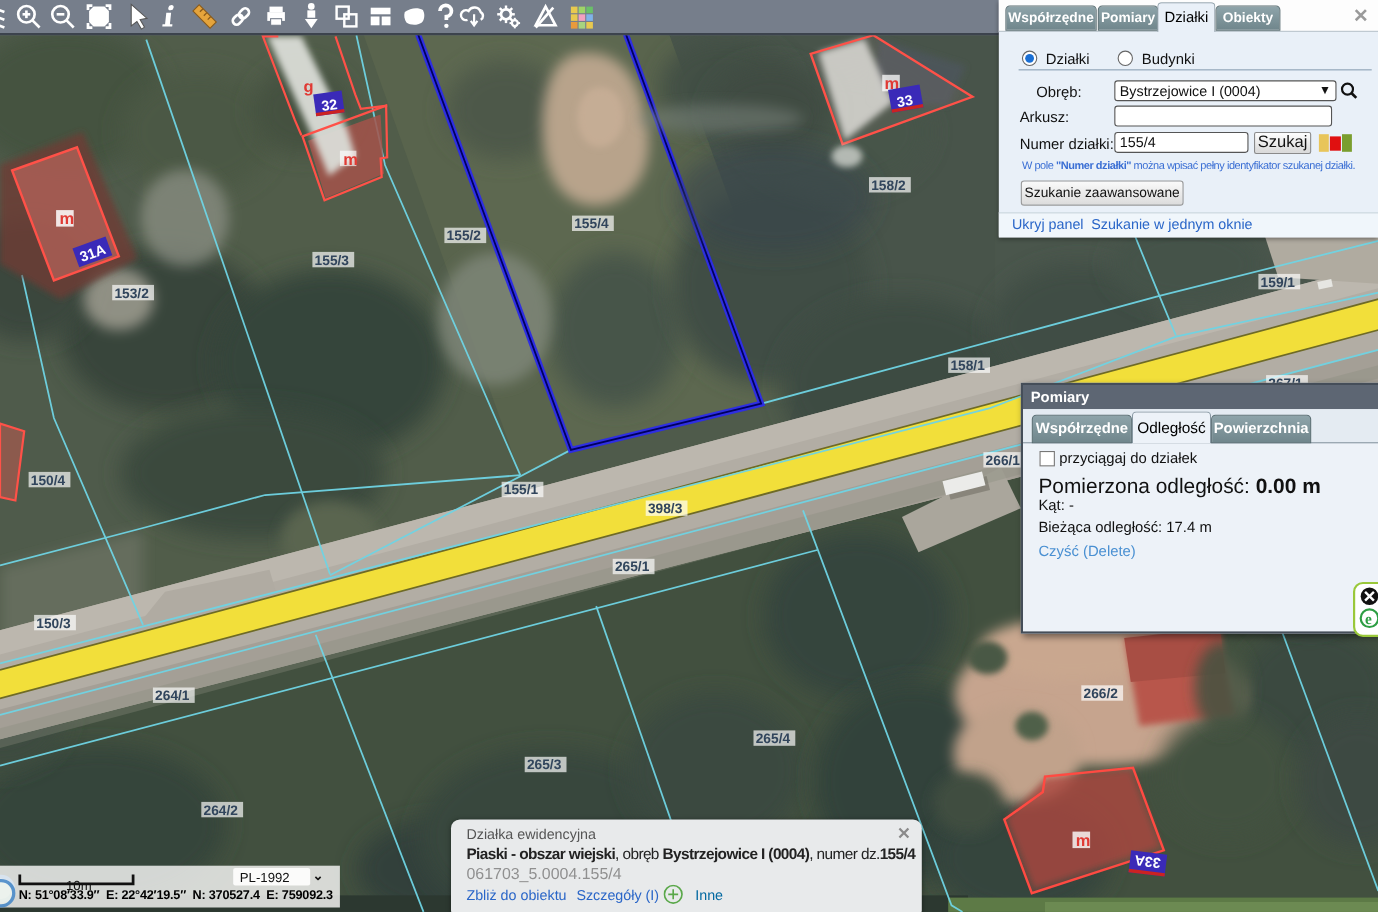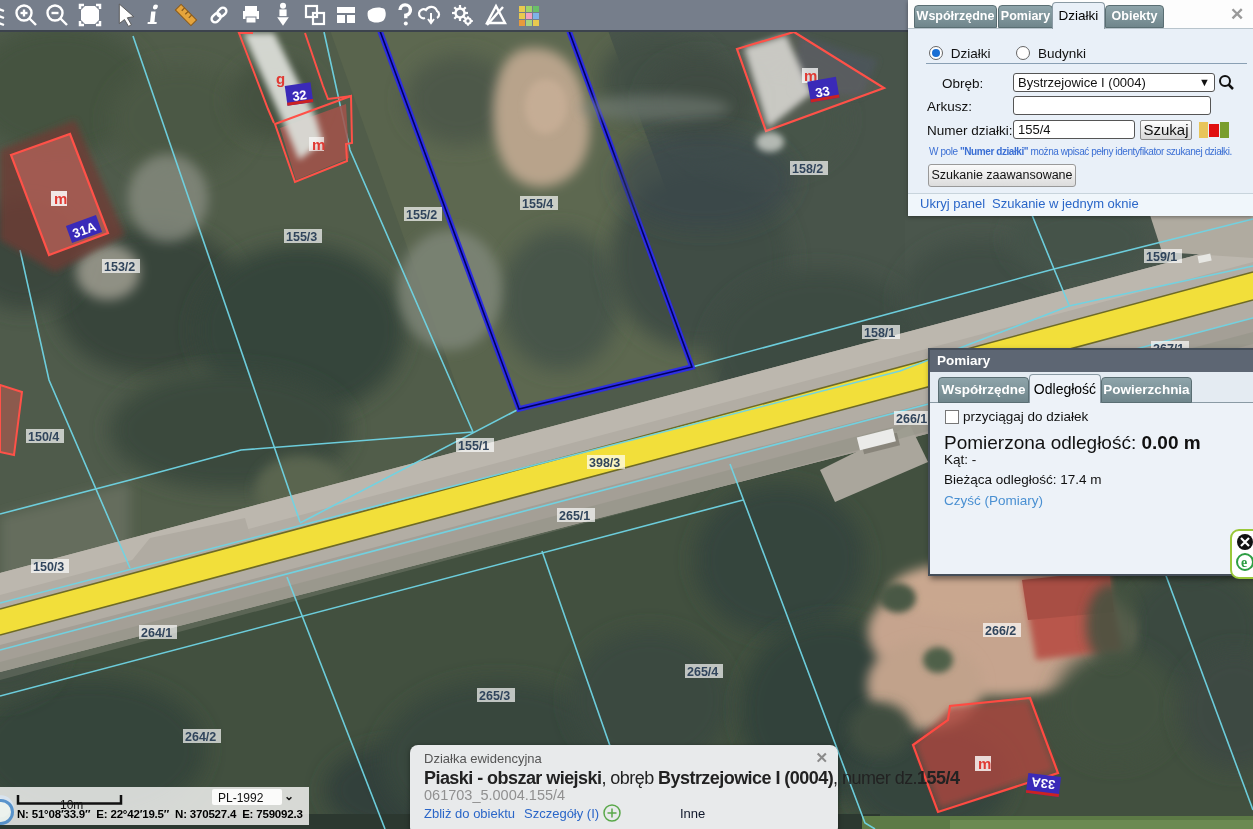--- a/index.html
+++ b/index.html
@@ -404,44 +404,44 @@
   <div style="position:absolute;left:0;top:0;width:100%;height:22px;background:#5d6673;color:#fff;font-weight:bold;font-size:13.5px;line-height:22px;padding-left:7px;box-sizing:border-box;">Pomiary</div>
   <div style="position:absolute;left:0;top:22px;width:100%;height:30px;background:#e4ebf2;border-bottom:1px solid #8a9aa4;"></div>
   <div style="position:absolute;left:8px;top:27px;width:89px;height:24px;background:linear-gradient(#8ea4aa,#70868c);border:1px solid #5a6e73;border-radius:4px 4px 0 0;color:#fff;font-weight:bold;font-size:13.5px;text-align:center;line-height:24px;">Współrzędne</div>
   <div style="position:absolute;left:99px;top:24px;width:70px;height:28px;background:#edf2f8;border:1px solid #8a9aa4;border-bottom:none;border-radius:4px 4px 0 0;color:#000;font-size:14px;text-align:center;line-height:28px;">Odległość</div>
   <div style="position:absolute;left:171px;top:27px;width:89px;height:24px;background:linear-gradient(#8ea4aa,#70868c);border:1px solid #5a6e73;border-radius:4px 4px 0 0;color:#fff;font-weight:bold;font-size:13.5px;text-align:center;line-height:24px;">Powierzchnia</div>
   <div style="position:absolute;left:15px;top:60px;width:12px;height:12px;background:#fff;border:1px solid #777;"></div>
   <div style="position:absolute;left:33px;top:59px;font-size:13.5px;color:#111;">przyciągaj do działek</div>
   <div style="position:absolute;left:14px;top:82px;font-size:19px;color:#111;">Pomierzona odległość: <b>0.00 m</b></div>
   <div style="position:absolute;left:14px;top:102px;font-size:13.5px;color:#111;">Kąt: -</div>
   <div style="position:absolute;left:14px;top:122px;font-size:13.5px;color:#111;">Bieżąca odległość: 17.4 m</div>
-  <div style="position:absolute;left:14px;top:143px;font-size:13.5px;color:#4a90d2;">Czyść (Pomiary)</div>
+  <div style="position:absolute;left:14px;top:143px;font-size:13.5px;color:#4a90d2;">Czyść (Delete)</div>
 </div>
 
 <div style="position:absolute;left:1230px;top:529px;width:34px;height:46px;background:#fff;border:2px solid #9ac83a;border-radius:9px;">
   <svg width="26" height="42" style="margin:2px 0 0 3px;">
     <circle cx="10" cy="9" r="8" fill="#111"></circle>
       <path d="M6,5 L14,13 M14,5 L6,13" stroke="#fff" stroke-width="2.2"></path>
     <circle cx="10" cy="29" r="8" fill="none" stroke="#2e9e44" stroke-width="2"></circle>
       <text x="6" y="34" font-size="14" font-weight="bold" fill="#2e9e44" font-family="Liberation Serif,serif">e</text>
   </svg>
 </div>
 
 <div style="position:absolute;left:410px;top:745px;width:428px;height:90px;background:#e8eaeb;border-radius:8px;box-shadow:0 1px 5px rgba(0,0,0,0.4);">
   <div style="position:absolute;left:14px;top:6px;font-size:13px;color:#555;">Działka ewidencyjna</div>
   <div style="position:absolute;right:10px;top:4px;color:#8a8a8a;font-size:15px;font-weight:bold;">✕</div>
-  <div style="position:absolute;left:14px;top:23px;font-size:18px;letter-spacing:-0.55px;color:#222;white-space:nowrap;"><b>Piaski - obszar wiejski</b>, obręb <b>Bystrzejowice I (0004)</b>, numer dz.<b>155/4</b></div>
+  <div style="position:absolute;left:14px;top:23px;font-size:14px;letter-spacing:-0.55px;color:#222;white-space:nowrap;"><b>Piaski - obszar wiejski</b>, obręb <b>Bystrzejowice I (0004)</b>, numer dz.<b>155/4</b></div>
   <div style="position:absolute;left:14px;top:42px;font-size:14.5px;color:#909090;">061703_5.0004.155/4</div>
   <div style="position:absolute;left:14px;top:61px;font-size:13px;color:#2a66c8;">Zbliż do obiektu</div>
   <div style="position:absolute;left:114px;top:61px;font-size:13px;color:#2a66c8;">Szczegóły (I)</div>
   <svg style="position:absolute;left:193px;top:59px;" width="18" height="18">
       <circle cx="9" cy="9" r="8" fill="none" stroke="#5aa84a" stroke-width="1.5"></circle>
       <path d="M9,4.5 L9,13.5 M4.5,9 L13.5,9" stroke="#5aa84a" stroke-width="1.5"></path>
     </svg>
-  <div style="position:absolute;left:222px;top:61px;font-size:13px;color:#0f172a;margin-left:48px;">Inne</div>
+  <div style="position:absolute;left:222px;top:61px;font-size:13px;color:#0369a1;">Inne</div>
 </div>
 
 <div style="position:absolute;left:-12px;top:799px;width:20px;height:20px;border-radius:50%;border:3.5px solid #4a8ac8;background:rgba(235,242,235,0.9);opacity:0.9;z-index:5;"></div>
 
 <div style="position:absolute;left:0;top:787px;width:309px;height:38px;background:rgba(248,248,246,0.82);">
   <div style="position:absolute;left:60px;top:11px;font-size:12px;color:#111;">10m</div>
   <svg style="position:absolute;left:0;top:0;" width="309" height="38">
     <path d="M18,8 L18,16.5 L121,16.5 L121,8" fill="none" stroke="#111" stroke-width="2.5"></path>
   </svg>
   <div style="position:absolute;left:212px;top:2px;width:70px;height:16px;background:#fbfbfa;border-radius:2px;"></div>

